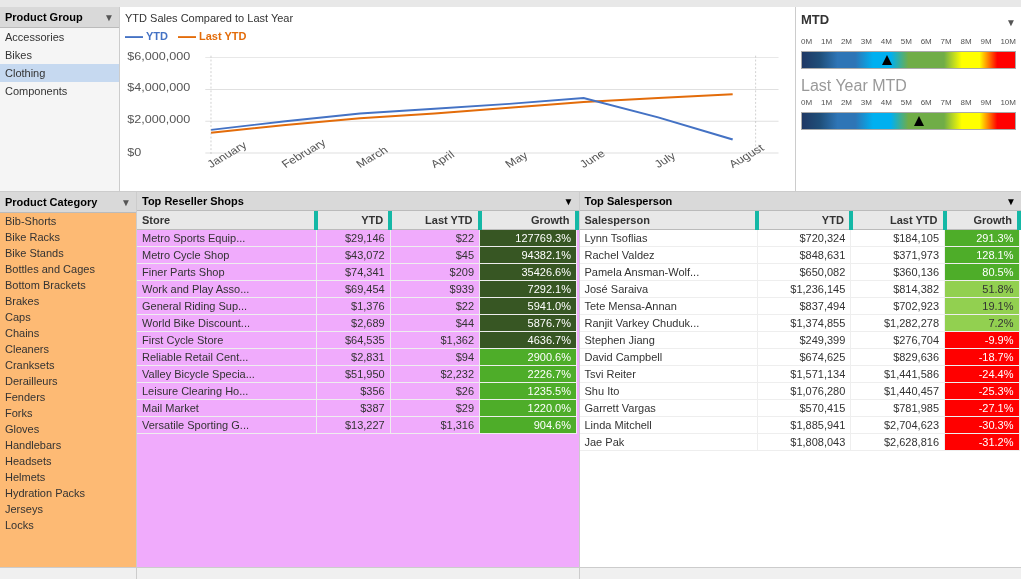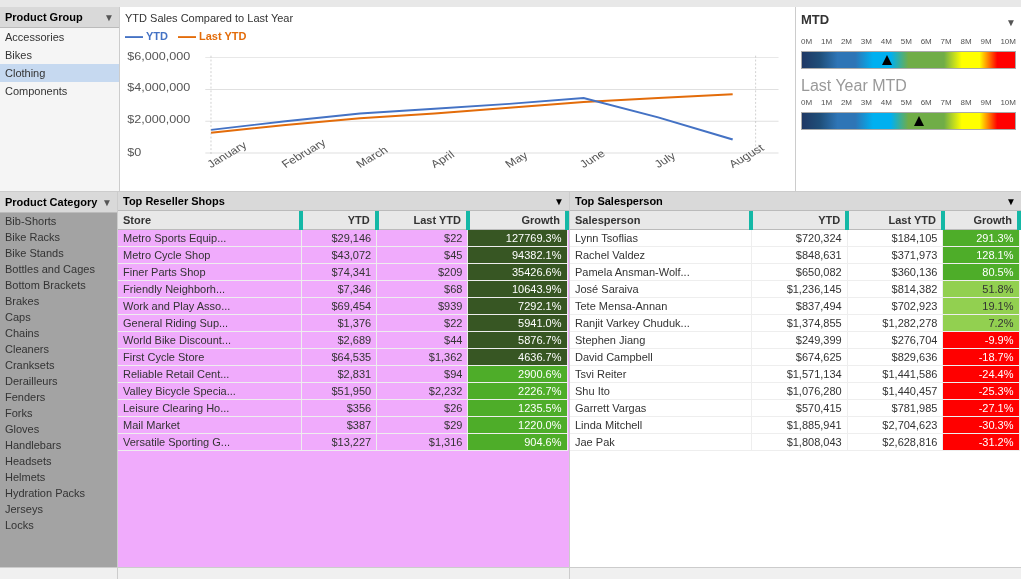--- a/index.html
+++ b/index.html
@@ -33,21 +33,21 @@
     .mtd-title { font-size: 13px; font-weight: bold; color: #333; margin-bottom: 5px; }
     .gauge-area { margin-bottom: 8px; }
     .gauge-ticks { position: relative; height: 14px; display: flex; justify-content: space-between; padding: 0 0; }
     .gauge-ticks span { font-size: 8px; color: #555; }
     .last-year-mtd { font-size: 16px; color: #999; margin-top: 8px; margin-bottom: 3px; }
     
     
     .bottom-section { display: flex; flex: 1; overflow: hidden; }
     
     
-    .product-category-panel { width: 118px; background: #a3a3a3; border-right: 1px solid #ccc; flex-shrink: 0; overflow: hidden; display: flex; flex-direction: column; }
+    .product-category-panel { width: 137px; background: #fdba74; border-right: 1px solid #ccc; flex-shrink: 0; overflow: hidden; display: flex; flex-direction: column; }
     .category-list { list-style: none; overflow-y: auto; flex: 1; }
     .category-list li { padding: 2px 5px; cursor: pointer; color: #333; white-space: nowrap; overflow: hidden; text-overflow: ellipsis; }
     
     
     .tables-area { flex: 1; display: flex; overflow: hidden; }
     
     
     .reseller-panel { flex: 1; background: #f0abfc; border-right: 1px solid #ccc; display: flex; flex-direction: column; overflow: hidden; }
     .table-header-bar { background: #d9d9d9; padding: 3px 5px; font-weight: bold; font-size: 11px; display: flex; justify-content: space-between; align-items: center; border-bottom: 1px solid #bbb; }
     
@@ -243,26 +243,20 @@
     <td class="num">$45</td>
     <td class="growth-positive-high">94382.1%</td>
   </tr>
                 <tr>
     <td>Finer Parts Shop</td>
     <td class="num">$74,341</td>
     <td class="num">$209</td>
     <td class="growth-positive-high">35426.6%</td>
   </tr>
                 <tr>
-    <td>Friendly Neighborh...</td>
-    <td class="num">$7,346</td>
-    <td class="num">$68</td>
-    <td class="growth-positive-high">10643.9%</td>
-  </tr>
-                <tr>
     <td>Work and Play Asso...</td>
     <td class="num">$69,454</td>
     <td class="num">$939</td>
     <td class="growth-positive-high">7292.1%</td>
   </tr>
                 <tr>
     <td>General Riding Sup...</td>
     <td class="num">$1,376</td>
     <td class="num">$22</td>
     <td class="growth-positive-high">5941.0%</td>

